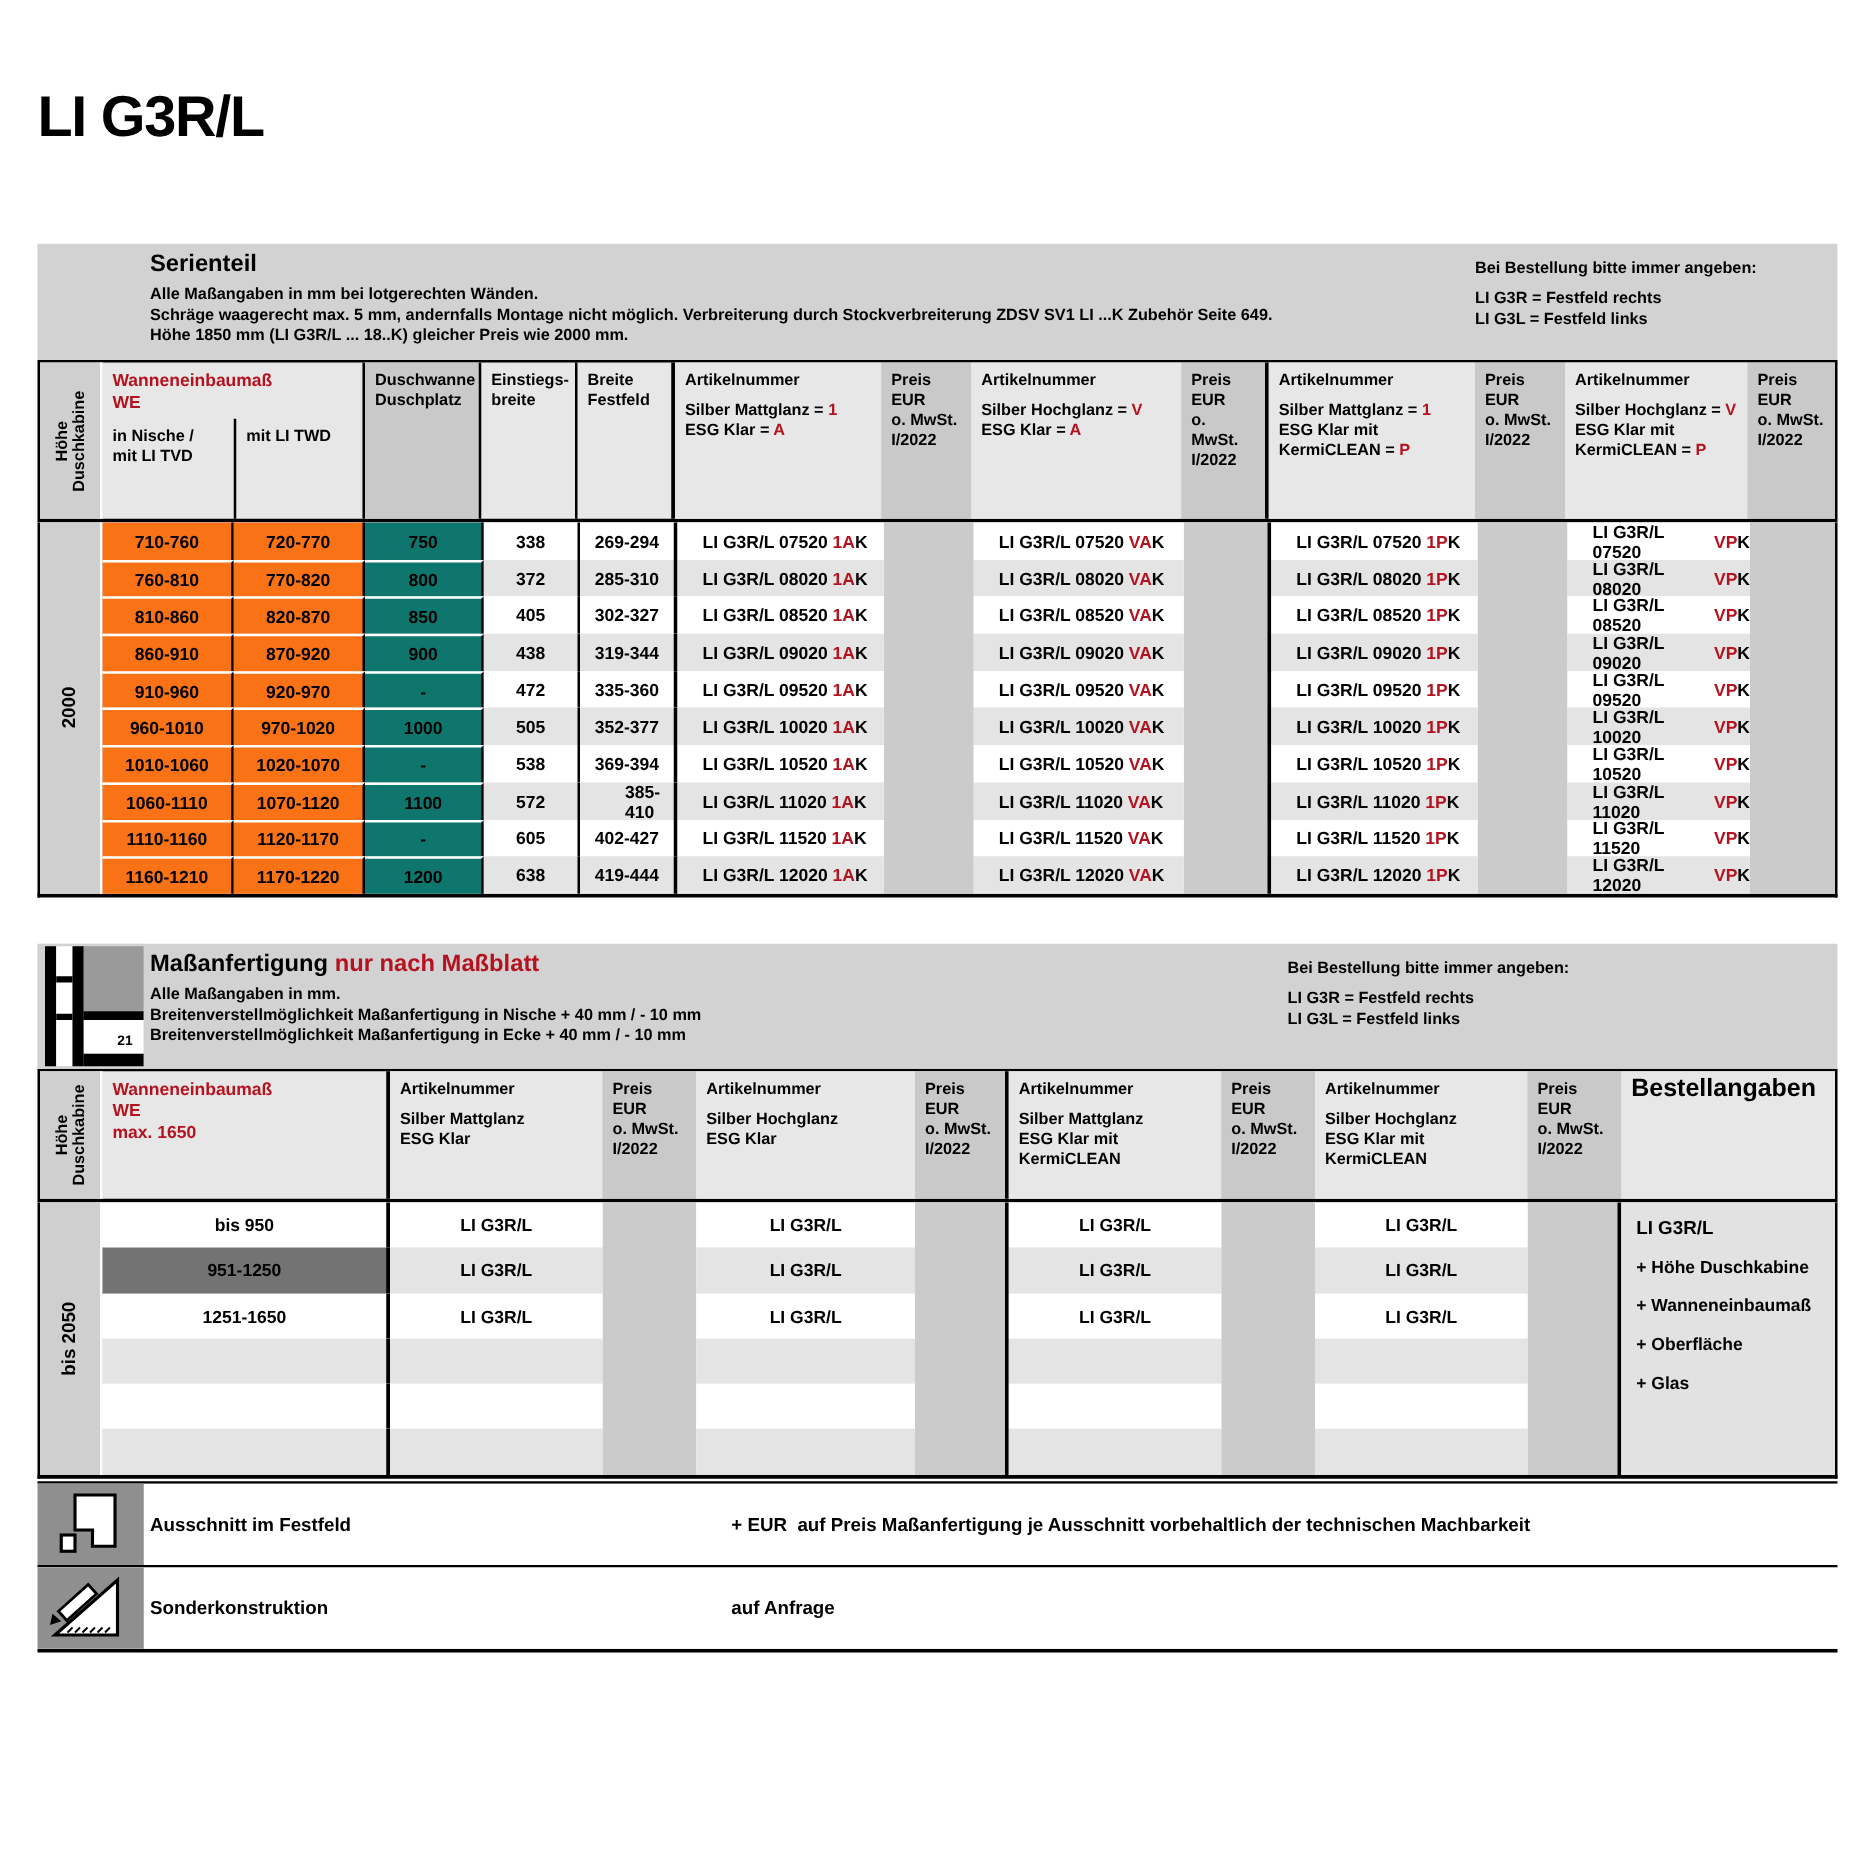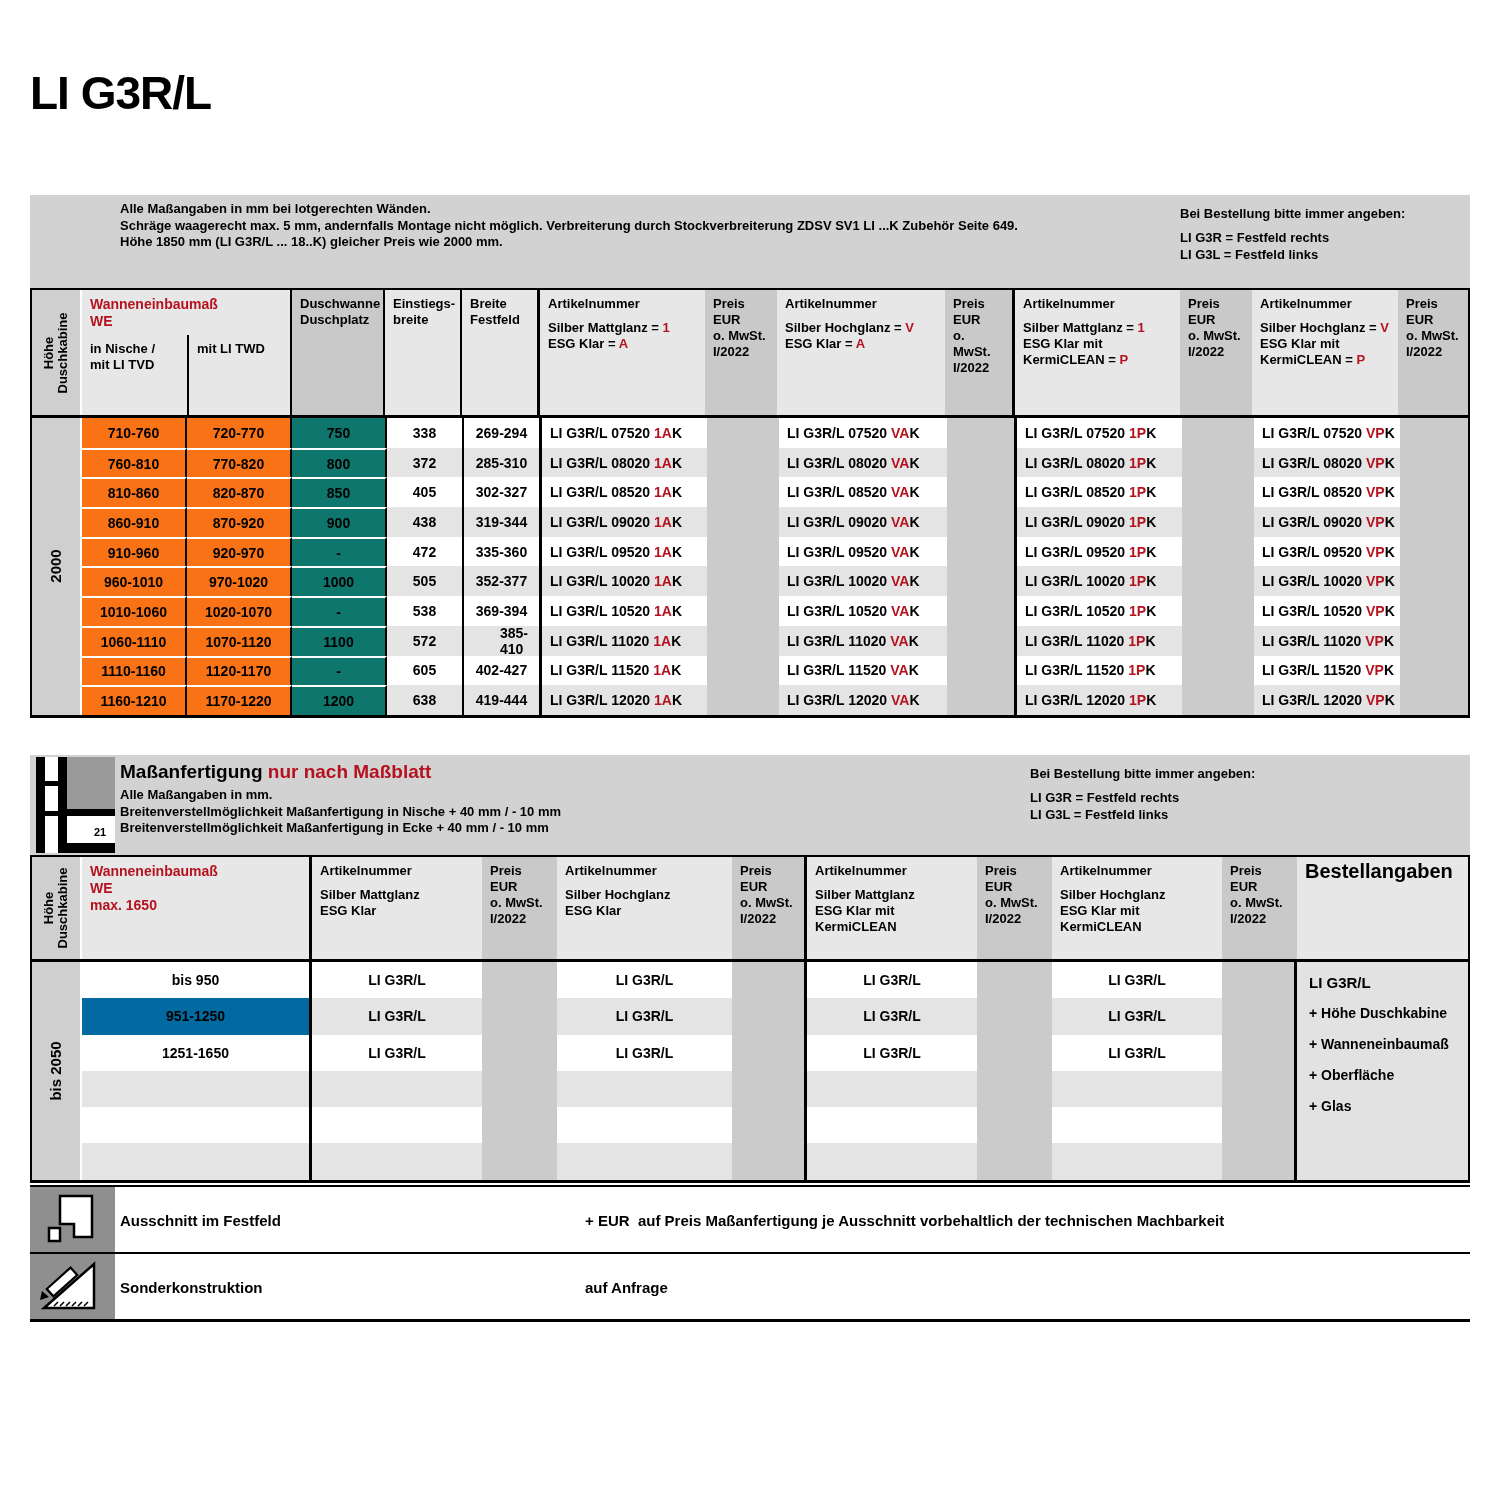--- a/index.html
+++ b/index.html
@@ -48,21 +48,21 @@
 
   .ah-label{margin-bottom:8px;}
   .ah-line{line-height:16px;}
   .ph-line{line-height:16px;}
 
   
   .bodygrid{display:grid;width:1440px;box-sizing:border-box;border:2px solid #000;border-top:none;border-bottom:3px solid #000;background:#fff;}
   #t1-body{grid-template-columns:50px 105px 105px 95px 77px 78px 165px 72px 168px 70px 165px 72px 146px 1fr;grid-auto-rows:29.7px;}
   #t2-body{grid-template-columns:50px 230px 170px 75px 175px 75px 170px 75px 170px 75px 1fr;grid-auto-rows:36.3px;}
   .bcell{box-sizing:border-box;display:flex;align-items:center;justify-content:center;font-size:14px;}
-  .bcell.art{justify-content:flex-start;padding-left:8px;}
+  .bcell.art{justify-content:flex-start;padding-left:20px;}
   .bg-we{background:#f97316;}
   .bg-wn{background:#0f766e;}
   .bg-pr{background:#cbcbcb;}
   .rowsep{border-top:2px solid #fff;}
   .hoehe-body{background:#cfcfcf;}
   .hoehe-body .vtext{font-size:15px;}
 
   .bestell-body{background:#e2e2e2;display:block;padding:12px 0 0 12px;font-size:14px;}
   .b-title{font-size:15px;margin-bottom:14px;}
   .b-item{margin-bottom:15px;}
@@ -78,20 +78,21 @@
 </head>
 <body>
 
 <div class="page">
 
   <h1 class="title">LI G3R/L</h1>
 
   <section class="tbl" id="t1">
     <div class="band">
       <div class="band-inner">
+        <div class="band-title">Serienteil</div>
         <div class="note">Alle Maßangaben in mm bei lotgerechten Wänden.</div>
         <div class="note">Schräge waagerecht max. 5 mm, andernfalls Montage nicht möglich. Verbreiterung durch Stockverbreiterung ZDSV SV1 LI ...K Zubehör Seite 649.</div>
         <div class="note">Höhe 1850 mm (LI G3R/L ... 18..K) gleicher Preis wie 2000 mm.</div>
       </div>
       <div class="order">
         <div class="order-title">Bei Bestellung bitte immer angeben:</div>
         <div>LI G3R = Festfeld rechts</div>
         <div>LI G3L = Festfeld links</div>
       </div>
     </div>
@@ -541,21 +542,21 @@
         </div>
         <div class="bcell bg-pr" style="grid-area: 1 / 4 / span 6;"></div>
         <div class="bcell bg-pr brK" style="grid-area: 1 / 6 / span 6;"></div>
         <div class="bcell bg-pr" style="grid-area: 1 / 8 / span 6;"></div>
         <div class="bcell bg-pr brK" style="grid-area: 1 / 10 / span 6;"></div>
         <div class="bcell brK" style="grid-area: 1 / 2; background: rgb(255, 255, 255);">bis 950</div>
         <div class="bcell" style="grid-area: 1 / 3; background: rgb(255, 255, 255);">LI G3R/L</div>
         <div class="bcell" style="grid-area: 1 / 5; background: rgb(255, 255, 255);">LI G3R/L</div>
         <div class="bcell" style="grid-area: 1 / 7; background: rgb(255, 255, 255);">LI G3R/L</div>
         <div class="bcell" style="grid-area: 1 / 9; background: rgb(255, 255, 255);">LI G3R/L</div>
-        <div class="bcell brK" style="grid-area: 2 / 2; background: #0369a1;">951-1250</div>
+        <div class="bcell brK" style="grid-area: 2 / 2; background: #737373;">951-1250</div>
         <div class="bcell" style="grid-area: 2 / 3; background: rgb(228, 228, 228);">LI G3R/L</div>
         <div class="bcell" style="grid-area: 2 / 5; background: rgb(228, 228, 228);">LI G3R/L</div>
         <div class="bcell" style="grid-area: 2 / 7; background: rgb(228, 228, 228);">LI G3R/L</div>
         <div class="bcell" style="grid-area: 2 / 9; background: rgb(228, 228, 228);">LI G3R/L</div>
         <div class="bcell brK" style="grid-area: 3 / 2; background: rgb(255, 255, 255);">1251-1650</div>
         <div class="bcell" style="grid-area: 3 / 3; background: rgb(255, 255, 255);">LI G3R/L</div>
         <div class="bcell" style="grid-area: 3 / 5; background: rgb(255, 255, 255);">LI G3R/L</div>
         <div class="bcell" style="grid-area: 3 / 7; background: rgb(255, 255, 255);">LI G3R/L</div>
         <div class="bcell" style="grid-area: 3 / 9; background: rgb(255, 255, 255);">LI G3R/L</div>
         <div class="bcell brK" style="grid-area: 4 / 2; background: rgb(228, 228, 228);"></div>

